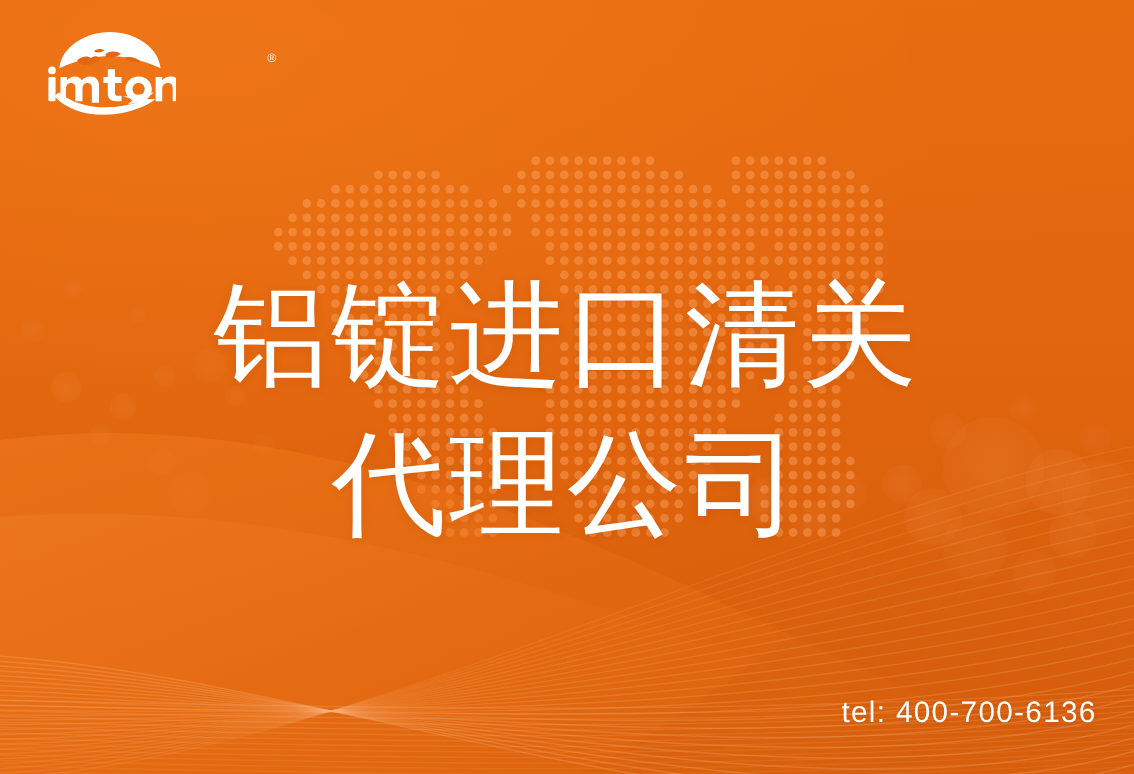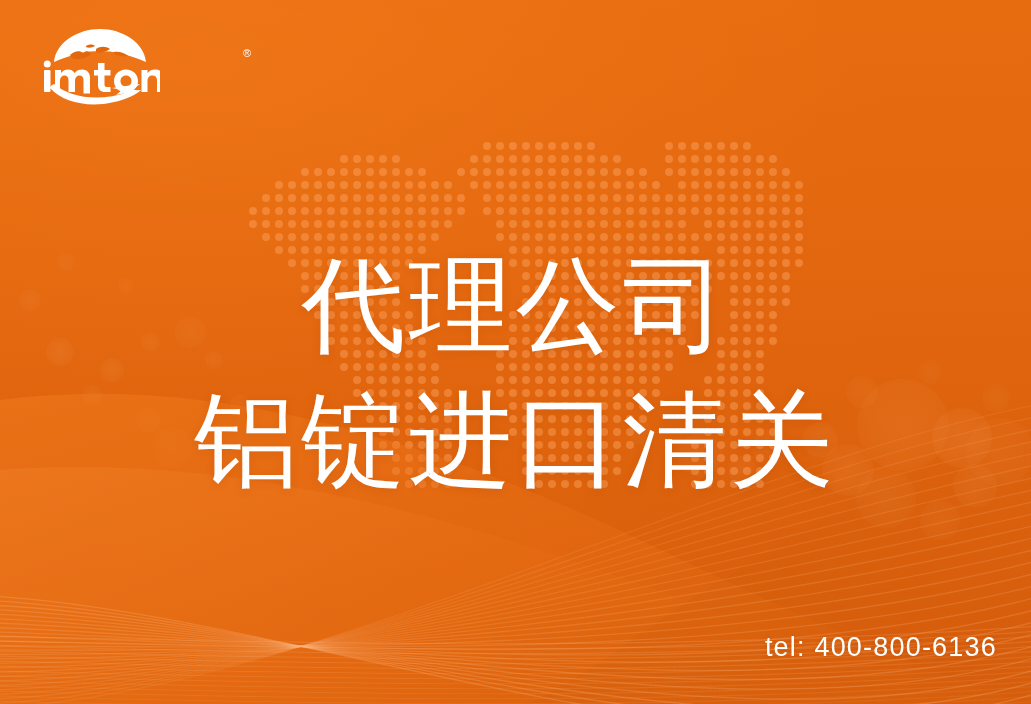--- a/index.html
+++ b/index.html
@@ -1068,21 +1068,21 @@
 
         <path d="M168,19 c14,0 24,10 24,23 c0,13 -10,23 -24,23 c-14,0 -24,-10 -24,-23 c0,-13 10,-23 24,-23 Z
                  m0,12 c-7,0 -11,5 -11,11 c0,6 4,11 11,11 c7,0 11,-5 11,-11 c0,-6 -4,-11 -11,-11 Z"></path>
 
         <path d="M199,20 h12 v6 c4,-5 9,-7 15,-7 c11,0 17,7 17,18 v27 h-13 V41 c0,-7 -3,-10 -9,-10 c-6,0 -10,4 -10,11 v22 h-12 Z"></path>
       </g>
     </svg>
   </div>
 
   <div class="headline">
+    <span class="hl-line">铝锭进口清关</span>
     <span class="hl-line">代理公司</span>
-    <span class="hl-line">铝锭进口清关</span>
   </div>
 
   <div class="tel">
-    <span>tel: 400-800-6136</span>
+    <span>tel: 400-700-6136</span>
   </div>
 
 </div>
 
 </body></html>

